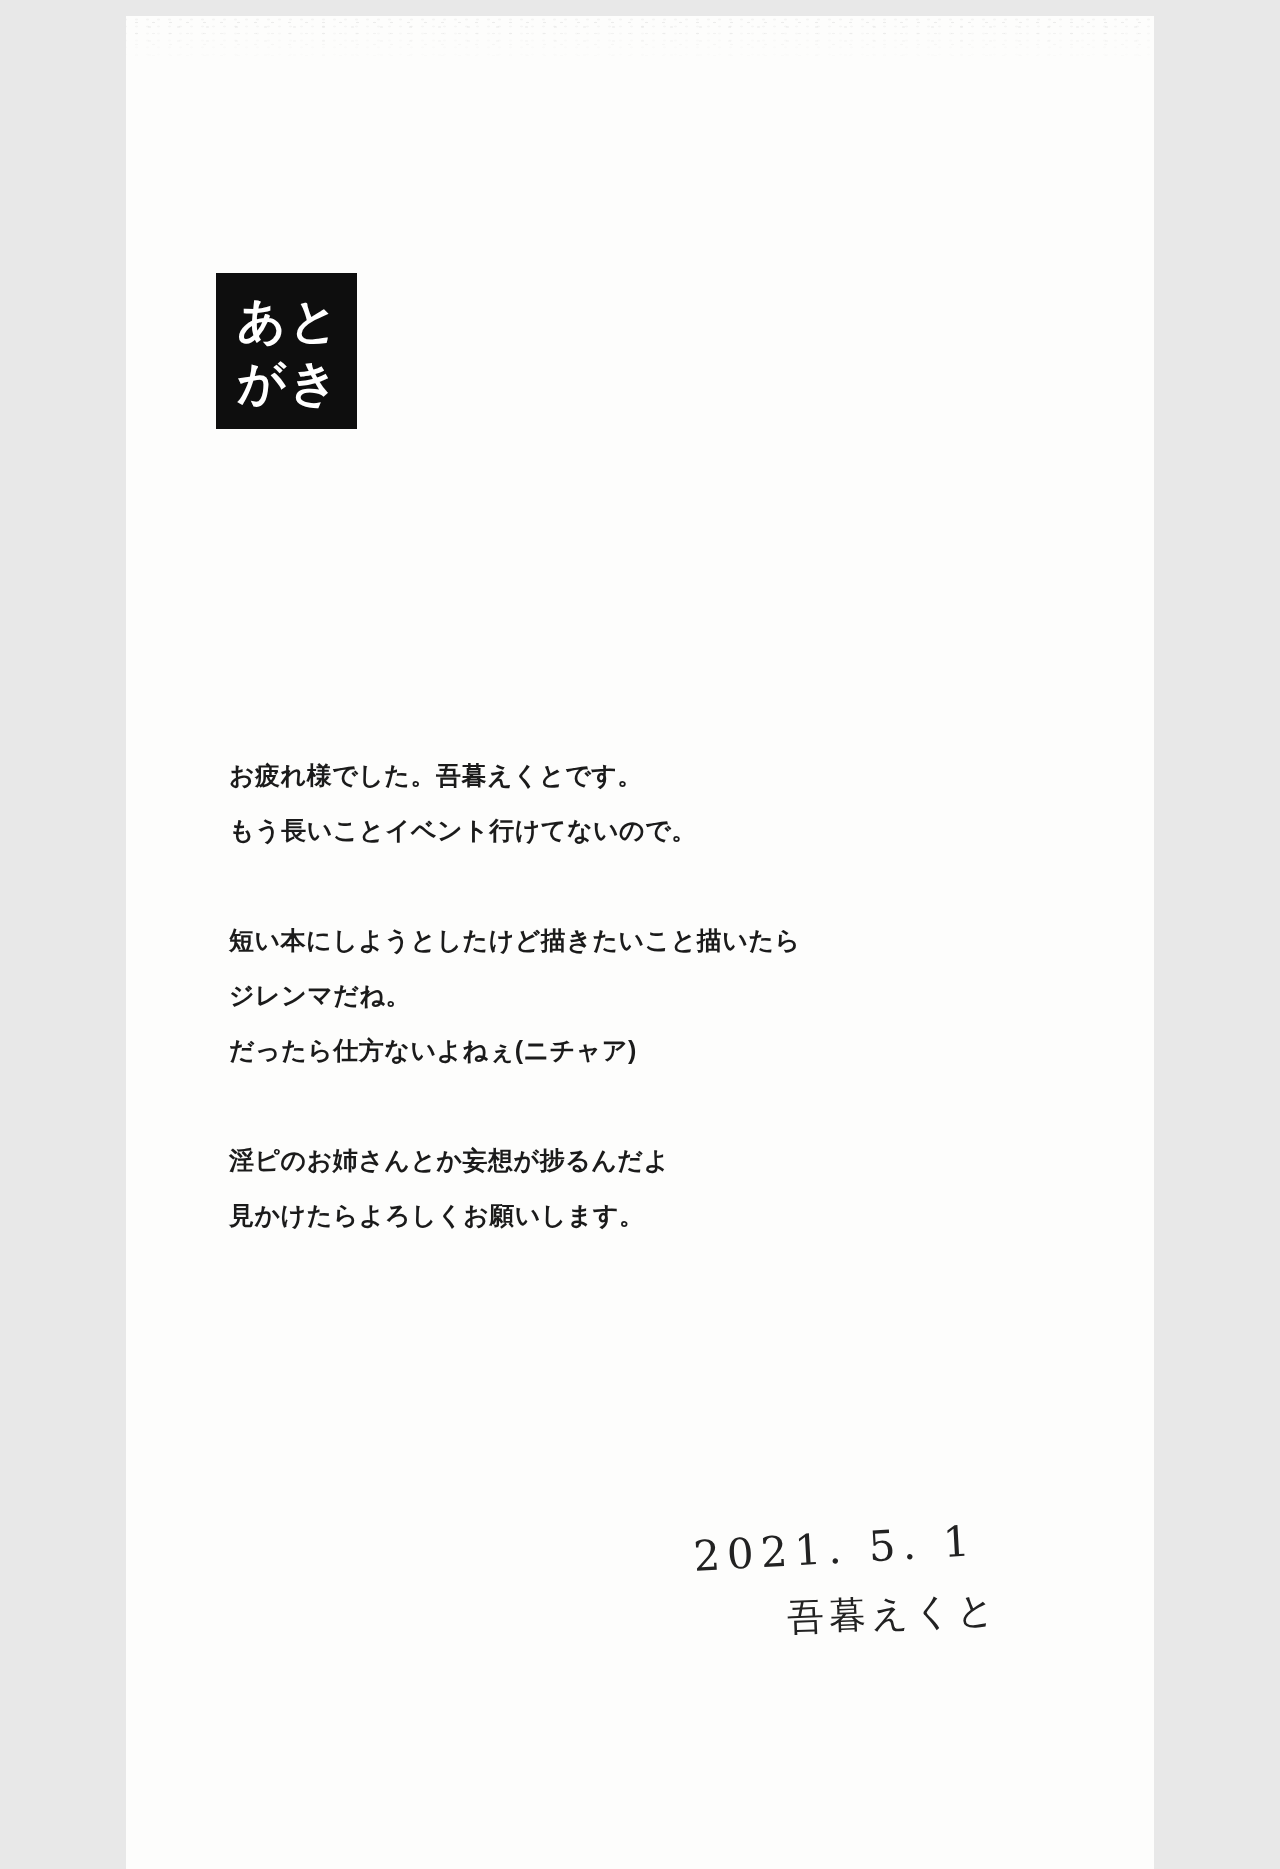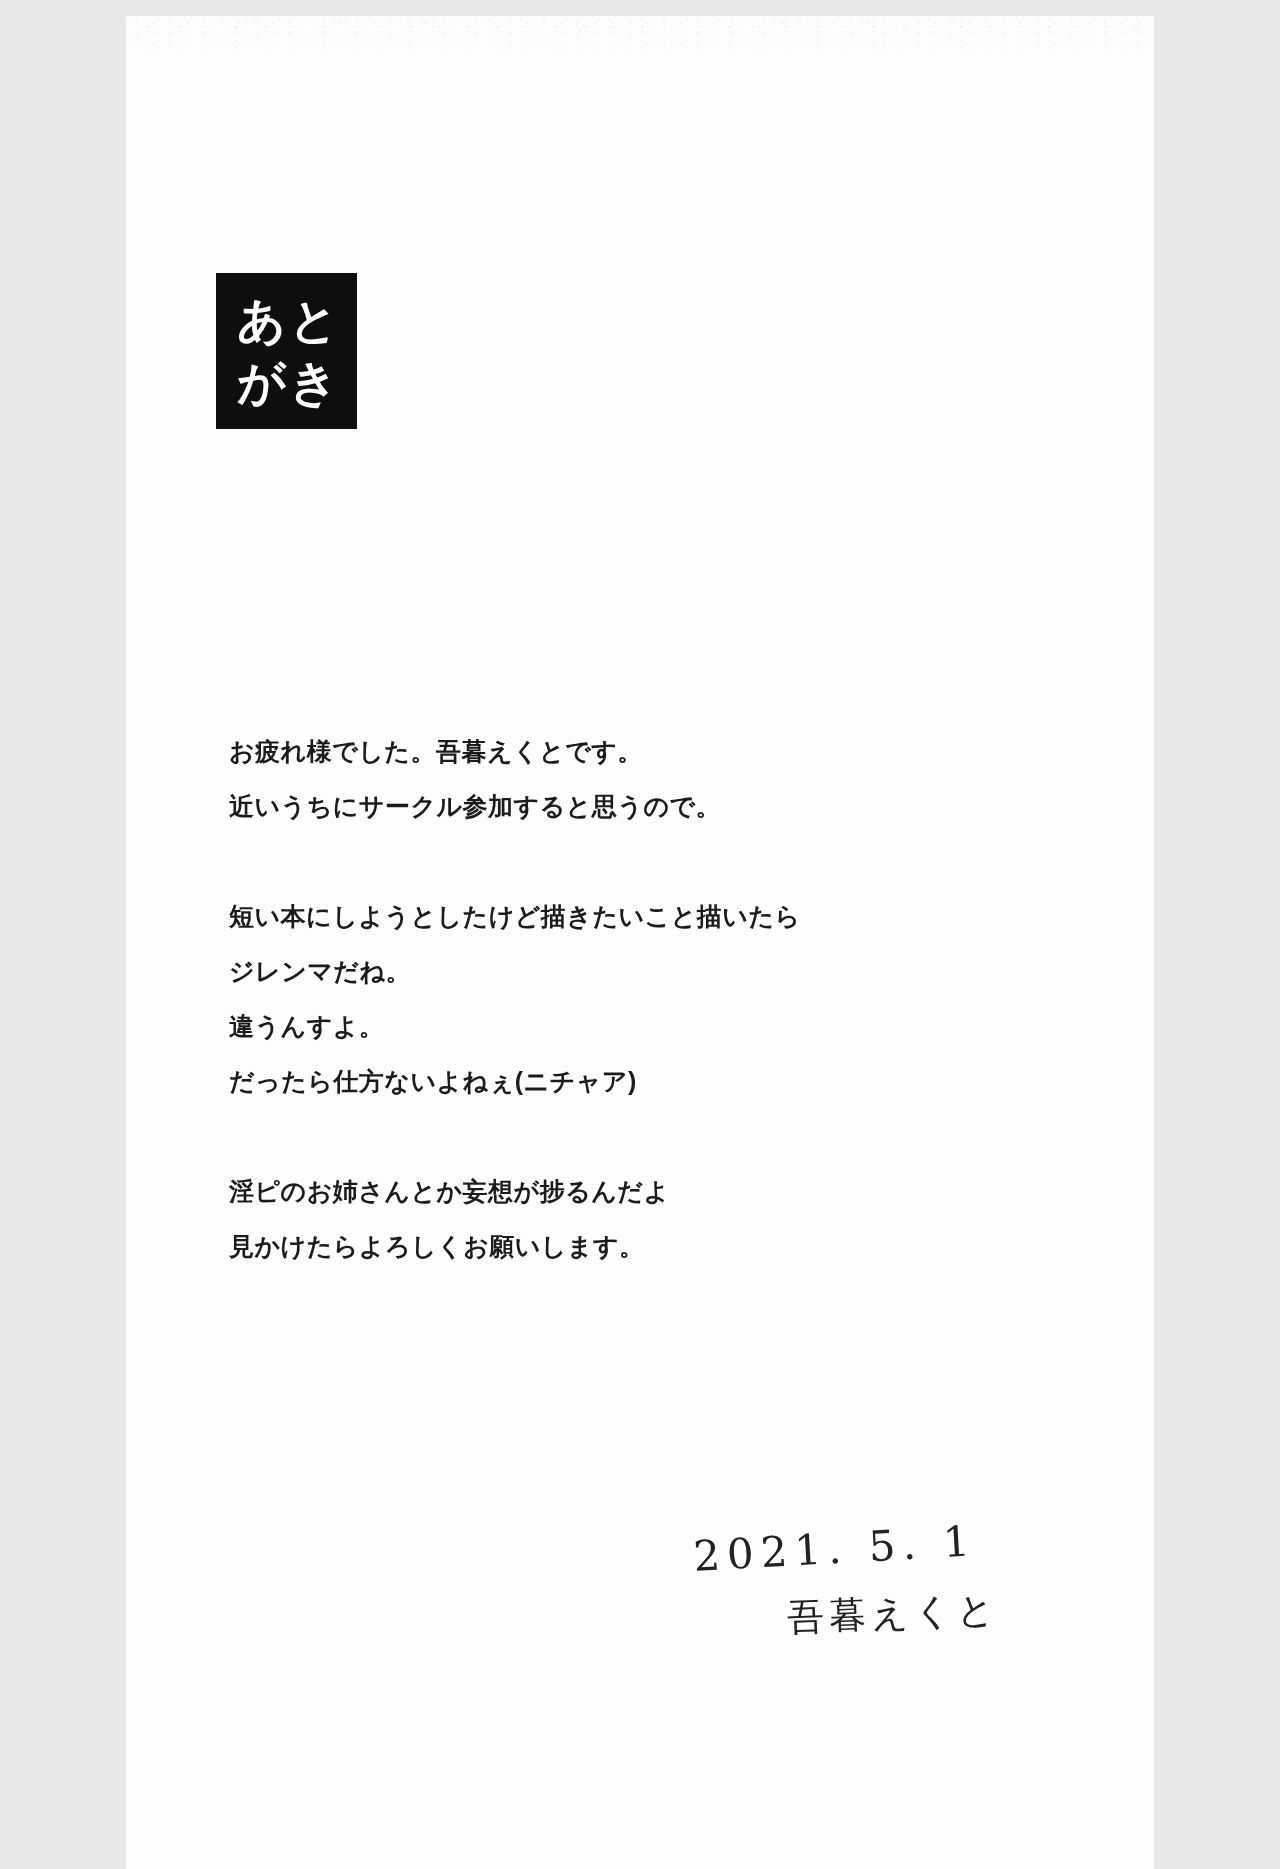--- a/index.html
+++ b/index.html
@@ -52,21 +52,21 @@
     line-height: 62px;
     font-weight: 800;
     letter-spacing: 3px;
     white-space: nowrap;
   }
 
   
   .afterword {
     position: absolute;
     left: 103px;
-    top: 708px;
+    top: 732px;
     width: 980px;
     font-size: 25px;
     font-weight: 700;
     letter-spacing: 0.5px;
     line-height: 55px;
     color: #1b1b1b;
   }
   .afterword p { margin: 0; }
   .afterword p + p { margin-top: 55px; } 
   .afterword .text-line { white-space: nowrap; }
@@ -136,26 +136,25 @@
   <div class="scan-noise-top"></div>
 
   <div class="title-box">
     <span class="tline">あと</span>
     <span class="tline">がき</span>
   </div>
 
   <div class="afterword">
     <p>
       <span class="text-line" style="display:block">お疲れ様でした。吾暮えくとです。</span>
-      <span class="text-line" style="display:block">近いうちにサークル参加すると思うので。</span>
+      <span class="text-line" style="display:block">もう長いことイベント行けてないので。</span>
     </p>
     <p>
       <span class="text-line" style="display:block">短い本にしようとしたけど描きたいこと描いたら</span>
       <span class="text-line" style="display:block">ジレンマだね。</span>
-      <span class="text-line" style="display:block">違うんすよ。</span>
       <span class="text-line" style="display:block">だったら仕方ないよねぇ(ニチャア)</span>
     </p>
     <p>
       <span class="text-line" style="display:block">淫ピのお姉さんとか妄想が捗るんだよ</span>
       <span class="text-line" style="display:block">見かけたらよろしくお願いします。</span>
     </p>
   </div>
 
   <div class="handwriting hw-date">2021. 5. 1</div>
 

